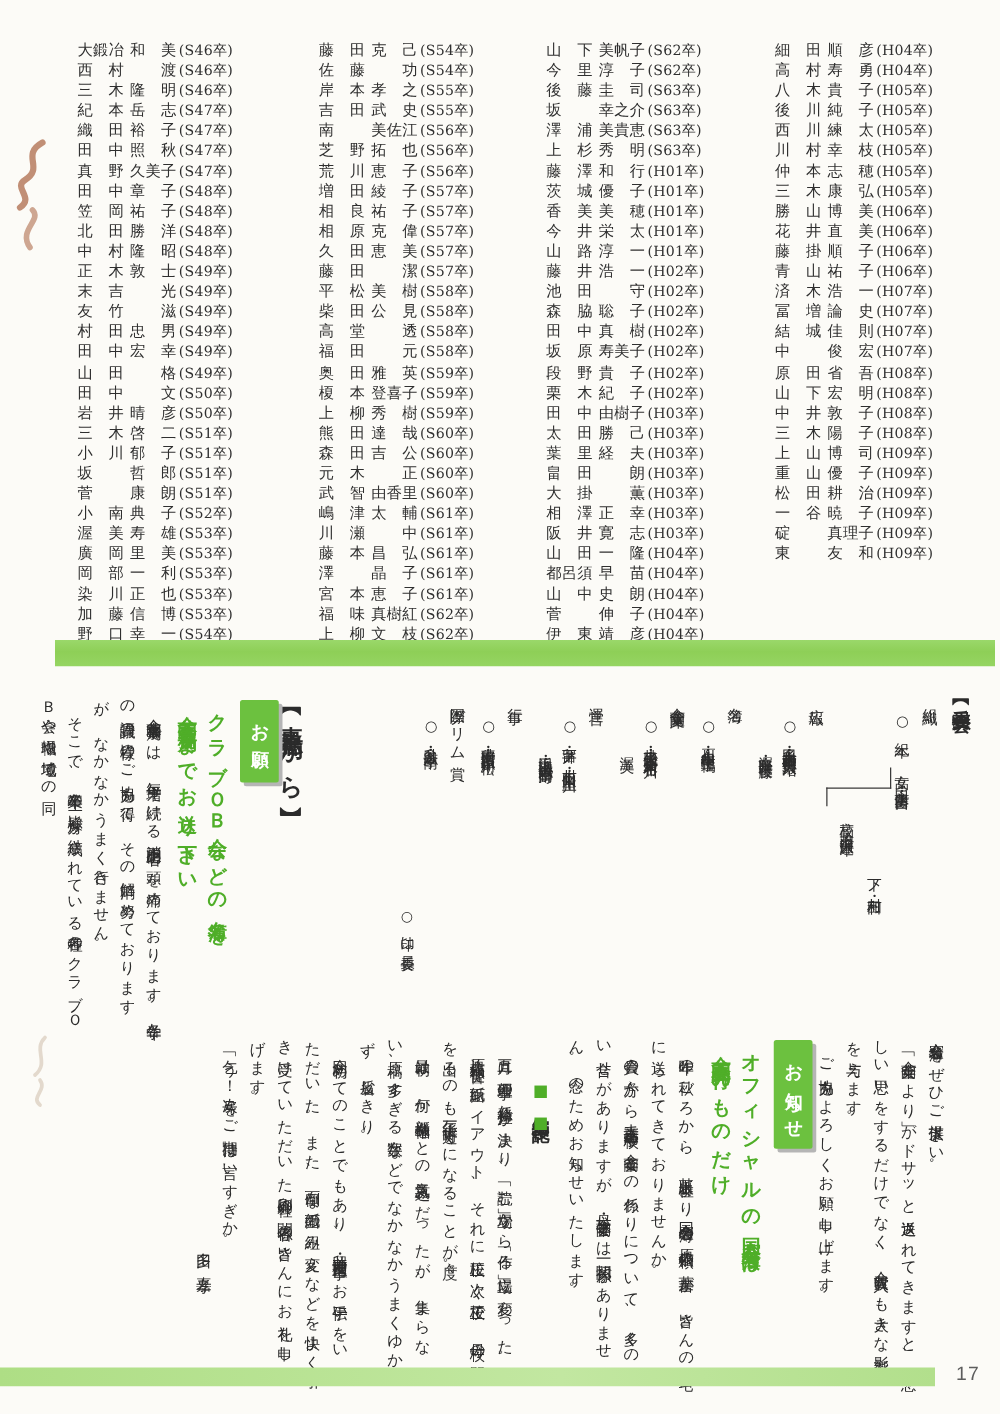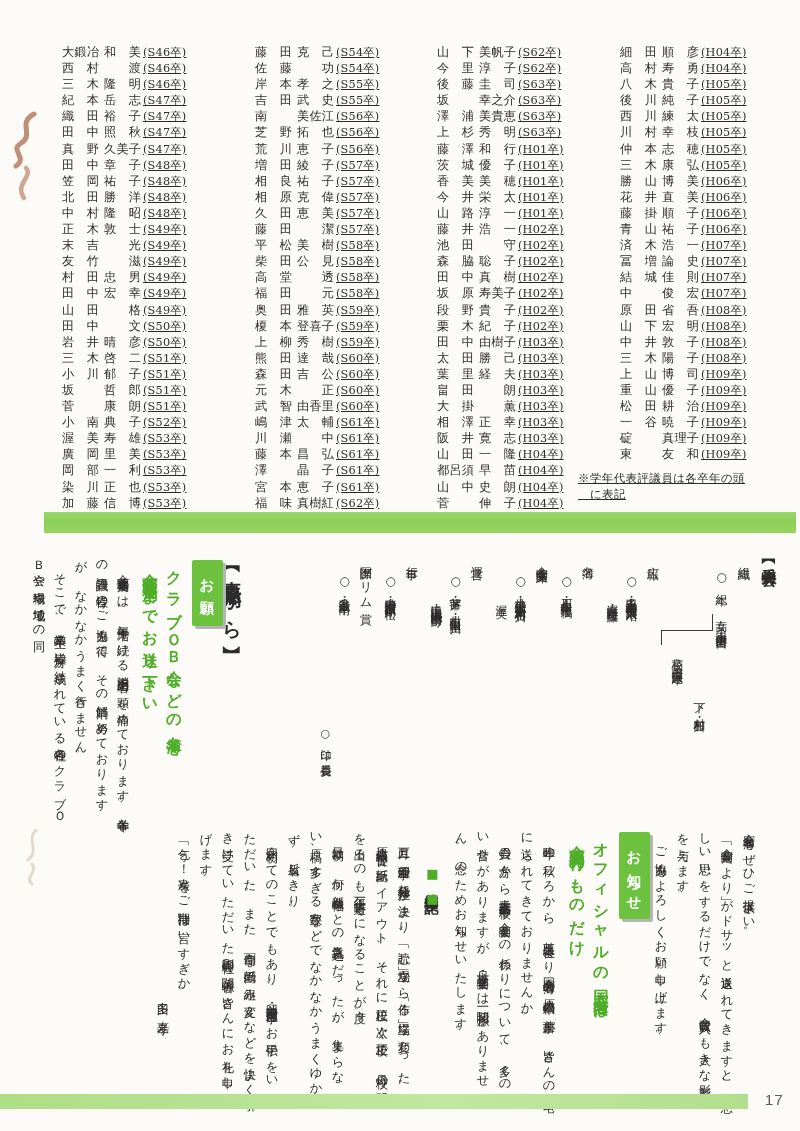--- a/index.html
+++ b/index.html
@@ -4,21 +4,21 @@
 <style>
   html,body{margin:0;padding:0;}
   body{
     width:800px;height:1131px;position:relative;overflow:hidden;
     background:#fcfbf7;
     font-family:"DejaVu Serif","Liberation Serif",serif;
     color:#2b2b2b;
   }
   
   #roster{position:absolute;left:62px;top:28px;width:736px;height:488px;}
-  .rcol{position:absolute;top:16px;width:178px;text-decoration:underline;}
+  .rcol{position:absolute;top:4px;width:178px;}
   .nrow{height:16.1px;line-height:16.1px;white-space:nowrap;font-size:12.2px;color:#2f2f2f;}
   .fam{display:inline-block;width:37px;text-align:justify;text-align-last:justify;}
   .fam.a1{text-align-last:left;}
   .giv{display:inline-block;width:37px;margin-left:5px;text-align:justify;text-align-last:justify;}
   .giv.e1{text-align-last:right;}
   .yr{margin-left:2px;font-size:11.3px;letter-spacing:.2px;}
   .rnote{margin-top:8px;margin-left:-42px;font-size:11.4px;line-height:16px;letter-spacing:.5px;white-space:nowrap;}
   
   .band{position:absolute;}
   #band-top{left:44px;top:512px;width:752px;height:21px;
@@ -199,24 +199,20 @@
       <div class="nrow"><span class="fam">原田</span><span class="giv">省吾</span><span class="yr">(H08卒)</span></div>
       <div class="nrow"><span class="fam">山下</span><span class="giv">宏明</span><span class="yr">(H08卒)</span></div>
       <div class="nrow"><span class="fam">中井</span><span class="giv">敦子</span><span class="yr">(H08卒)</span></div>
       <div class="nrow"><span class="fam">三木</span><span class="giv">陽子</span><span class="yr">(H08卒)</span></div>
       <div class="nrow"><span class="fam">上山</span><span class="giv">博司</span><span class="yr">(H09卒)</span></div>
       <div class="nrow"><span class="fam">重山</span><span class="giv">優子</span><span class="yr">(H09卒)</span></div>
       <div class="nrow"><span class="fam">松田</span><span class="giv">耕治</span><span class="yr">(H09卒)</span></div>
       <div class="nrow"><span class="fam">一谷</span><span class="giv">暁子</span><span class="yr">(H09卒)</span></div>
       <div class="nrow"><span class="fam a1">碇</span><span class="giv">真理子</span><span class="yr">(H09卒)</span></div>
       <div class="nrow"><span class="fam a1">東</span><span class="giv">友和</span><span class="yr">(H09卒)</span></div>
-      <div class="rnote">
-        <div class="">※学年代表評議員は各卒年の頭</div>
-        <div class="">　に表記</div>
-      </div>
     </div>
   </div>
 
 <div id="band-top" class="band"></div>
 
 <div id="midband">
 
   <div id="jimu" class="vblock">
     <div class="ccol vtitle">【事務局から】</div>
     <div class="ccol badgecol">

